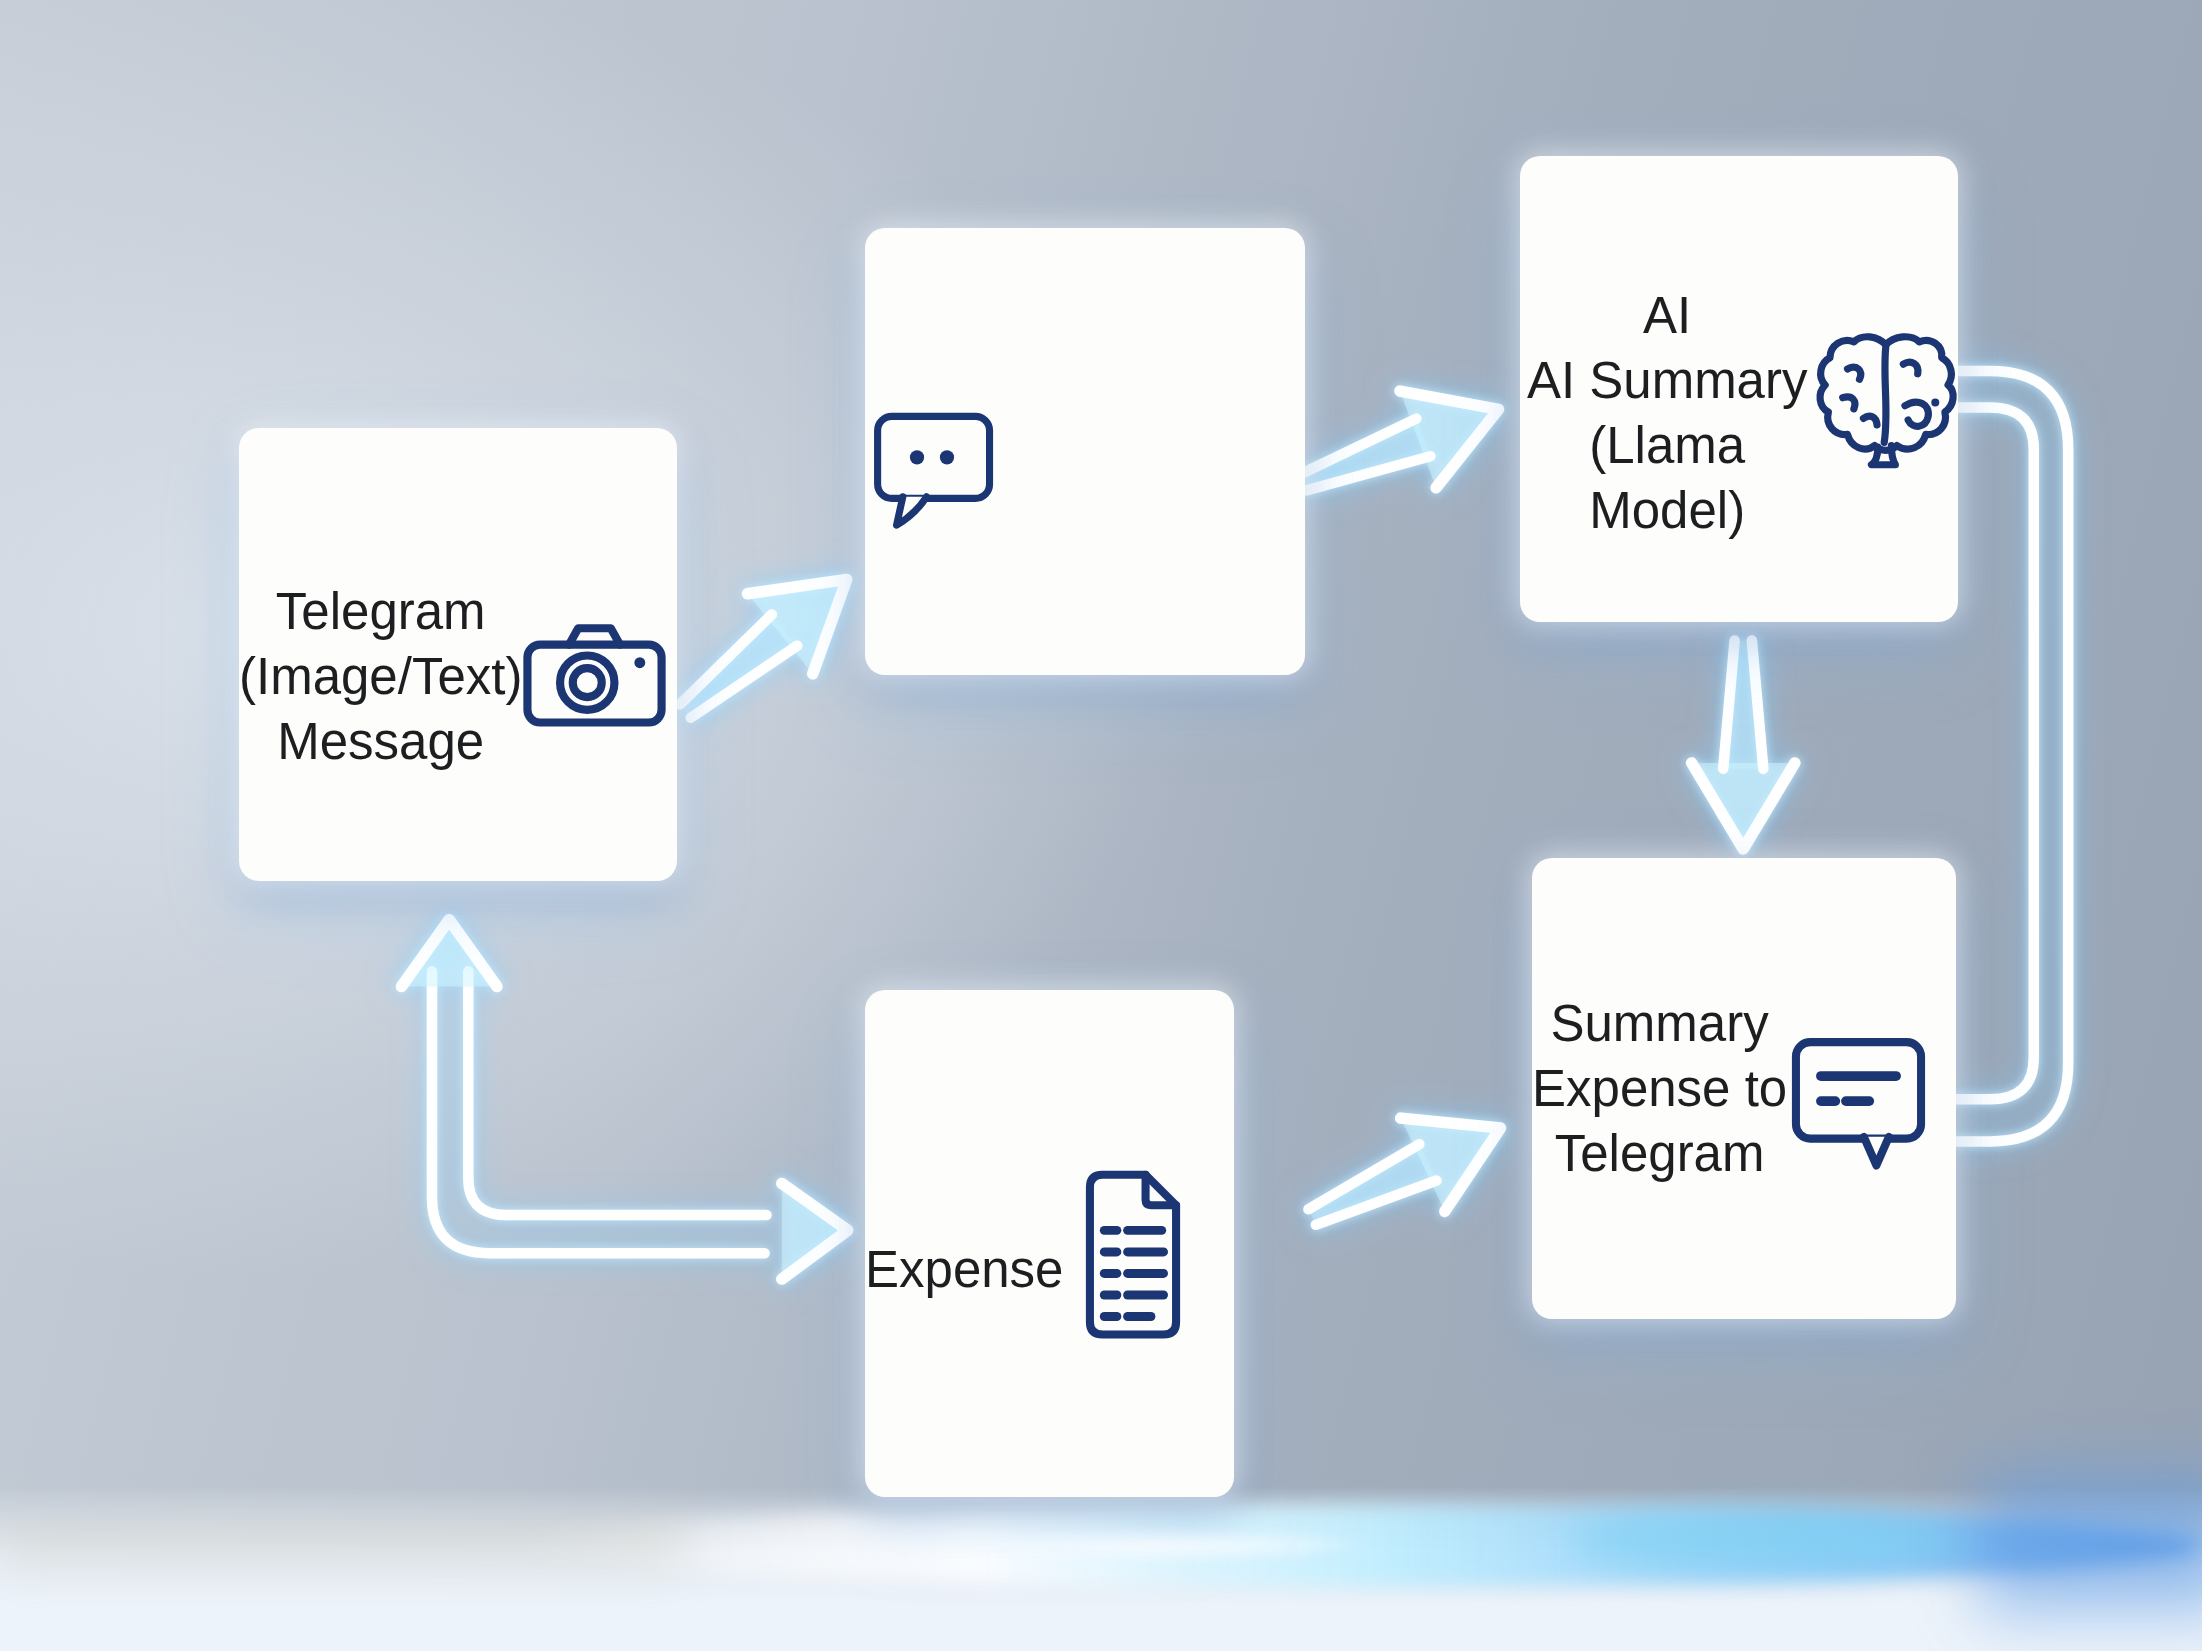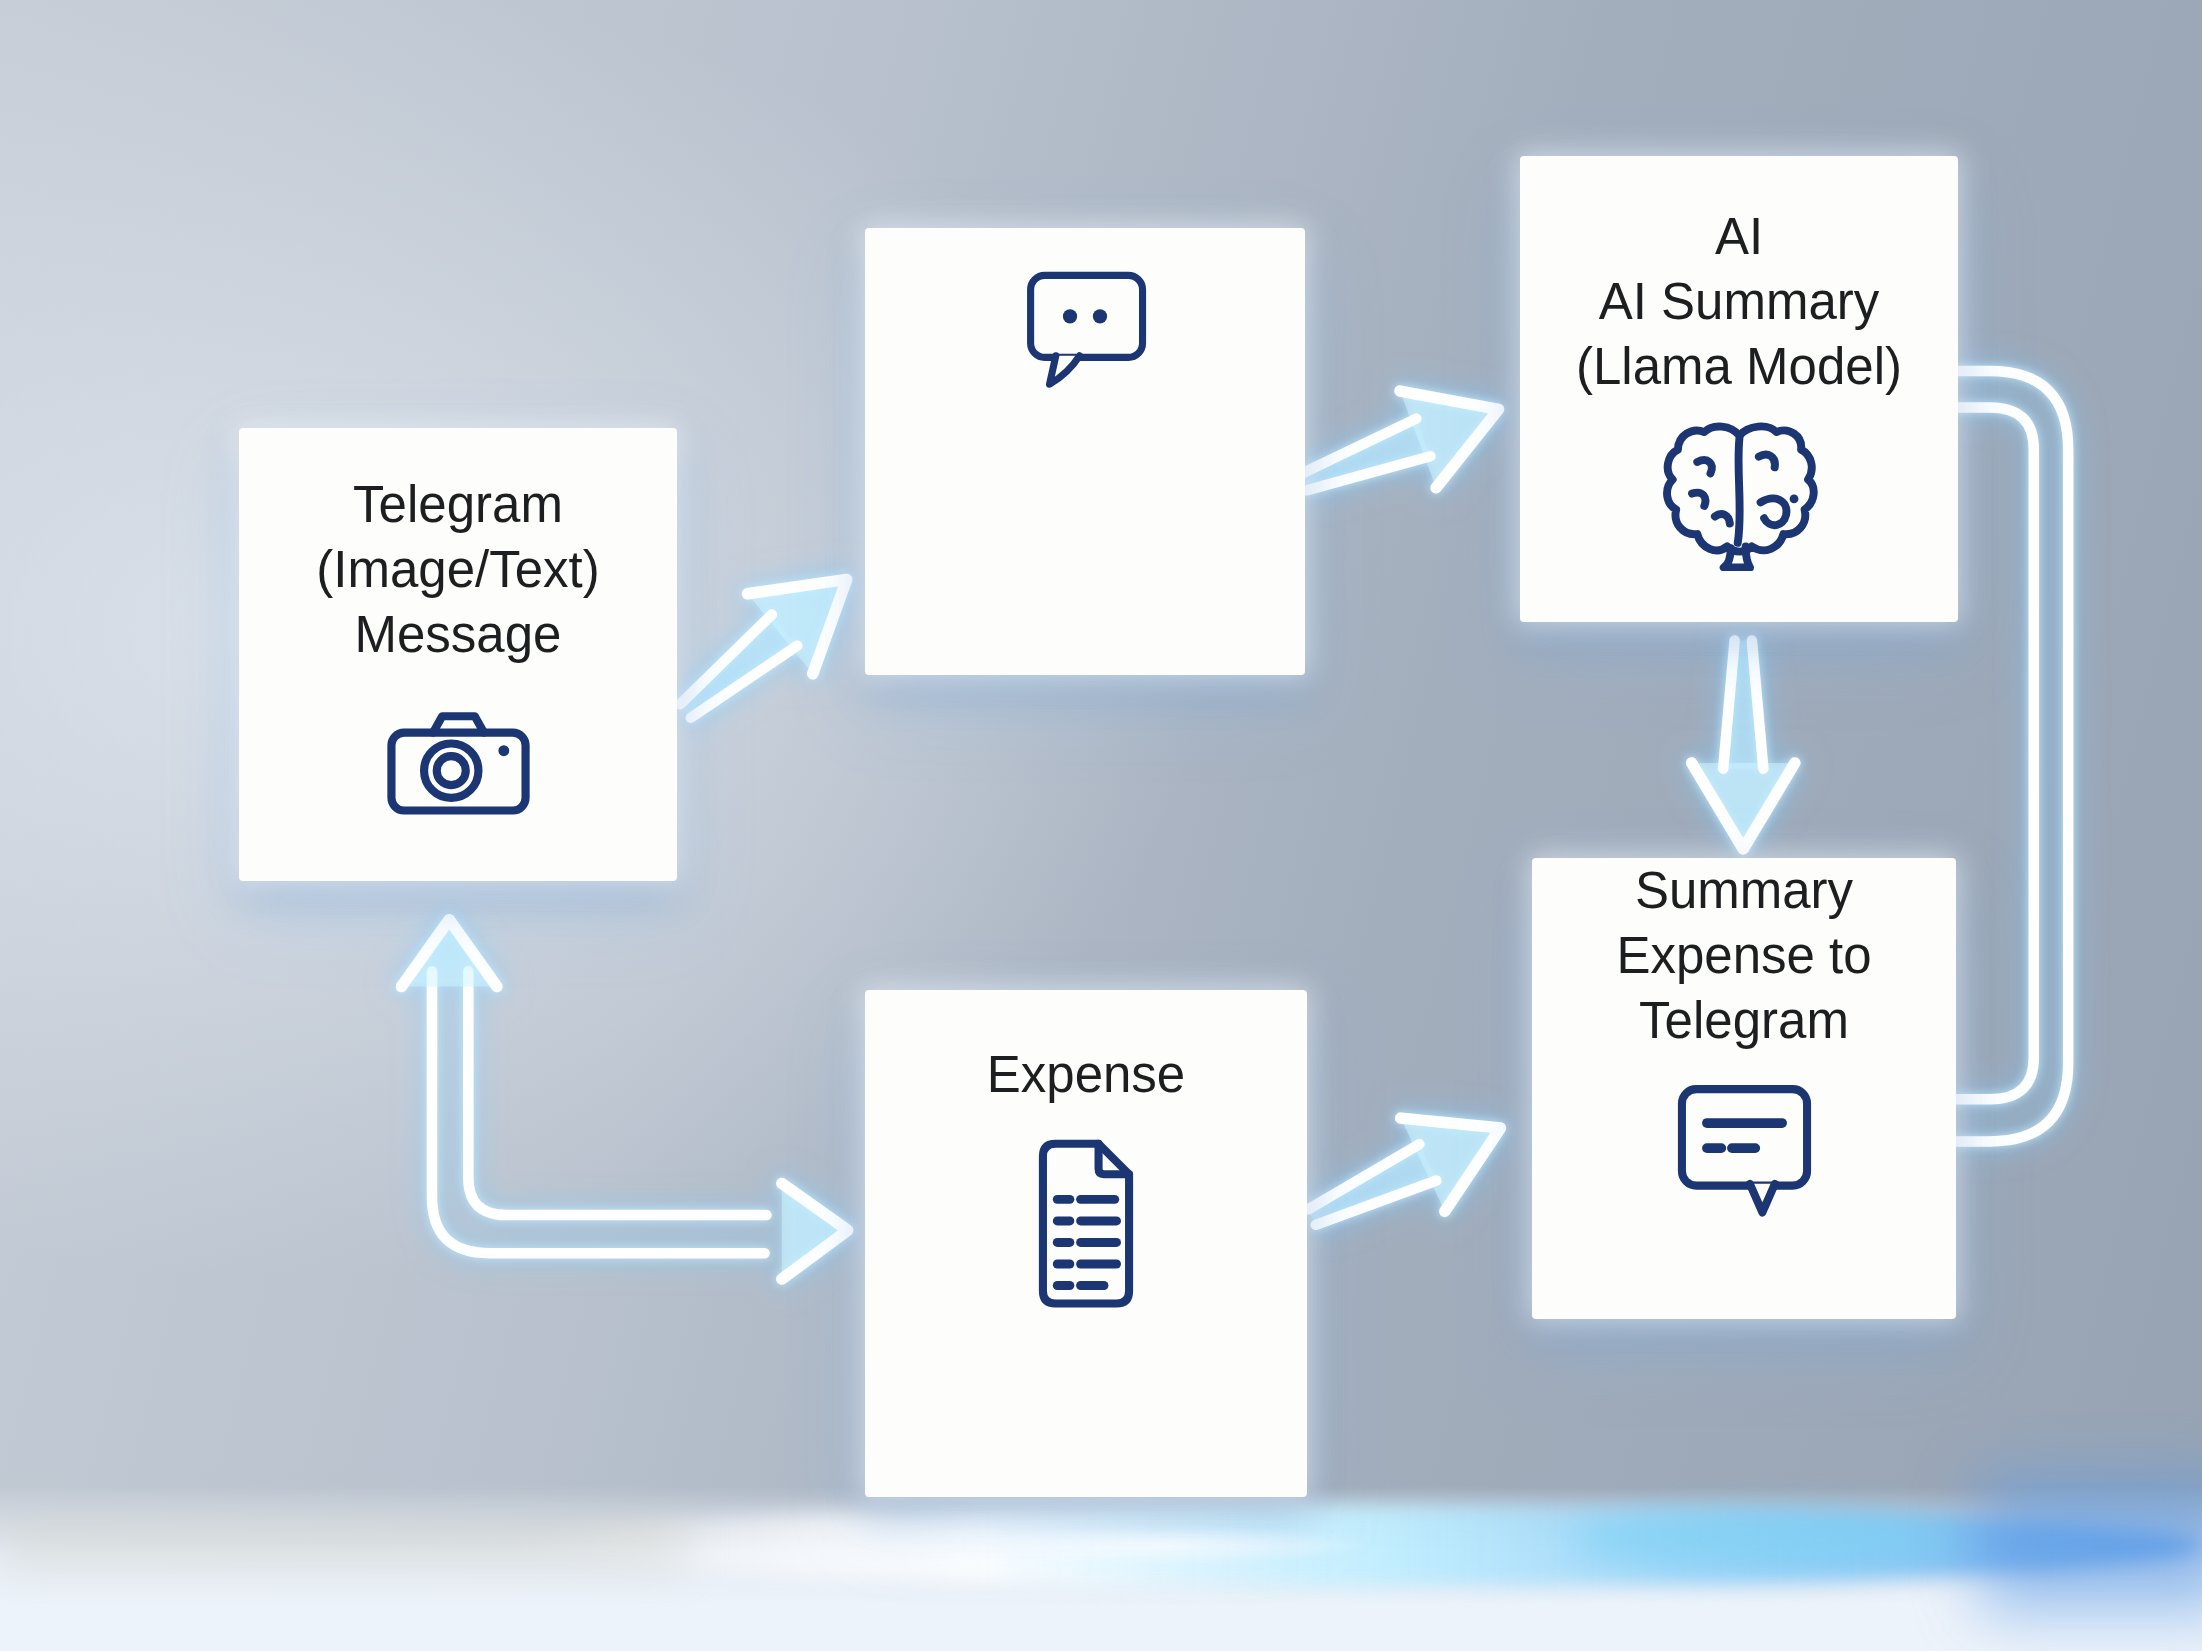--- a/index.html
+++ b/index.html
@@ -23,22 +23,22 @@
     background:#7fd2f4;opacity:.7;filter:blur(17px);}
   .blue-corner{position:absolute;left:1979px;top:1477px;width:258px;height:134px;
     background:#5e9ce6;opacity:.6;filter:blur(32.5px);}
   .warm-left{position:absolute;left:0;top:1516px;width:688px;height:52px;
     background:#cfcfc5;opacity:.4;filter:blur(21px);}
   
   .wires{position:absolute;left:0;top:0;z-index:1;}
   .wires .stroke{stroke:#ffffff;stroke-width:11;fill:none;stroke-linecap:round;stroke-linejoin:round;}
   .wires .headstroke{stroke:#ffffff;stroke-width:12;fill:none;stroke-linecap:round;stroke-linejoin:round;}
   
-  .node{position:absolute;z-index:2;background:#fdfdfb;border-radius:4px;
-    display:flex;flex-direction:column;align-items:center;
+  .node{position:absolute;z-index:2;background:#fdfdfb;border-radius:20px;
+    display:flex;flex-direction:row;align-items:center;
     box-shadow:0 0 29px 3.8px rgba(255,255,255,.55),
                0 15.3px 38px rgba(96,132,180,.33),
                0 29px 76px rgba(130,200,255,.25);}
   .label{text-align:center;color:#1d1e20;font-size:51px;line-height:65px;font-weight:400;}
   .label span{display:block;}
   .icon{display:block;}
   .icon .nstroke{stroke:#1b3673;stroke-width:9;fill:none;stroke-linecap:round;stroke-linejoin:round;}
   .icon .nfill{fill:#1b3673;stroke:none;}
   .icon .paper{fill:#fdfdfb;}
   .n1 .label{margin-top:44px;}  .n1 .icon{margin-top:40px;}
@@ -159,21 +159,21 @@
     </div>
     <svg class="icon" width="143" height="138" viewBox="0 0 160 154">
       <rect class="nstroke" x="10" y="10" width="140" height="108" rx="16"></rect>
       <path class="nstroke paper" d="M86,116 L100,148 L114,116"></path>
       <line class="nstroke" x1="38" y1="48" x2="122" y2="48" style="stroke-width:11;"></line>
       <line class="nstroke" x1="38" y1="76" x2="54" y2="76" style="stroke-width:11;"></line>
       <line class="nstroke" x1="66" y1="76" x2="92" y2="76" style="stroke-width:11;"></line>
     </svg>
   </div>
 
-  <div class="node n5" style="left:865px;top:990px;width:442px;height:507px;">
+  <div class="node n5" style="left:865px;top:990px;width:369px;height:507px;">
     <div class="label">
       <span>Expense</span>
     </div>
     <svg class="icon" width="140" height="189" viewBox="0 0 156 200">
       <path class="nstroke" d="M92,10 H44 Q30,10 30,24 V174 Q30,188 44,188 H112 Q126,188 126,174 V44 L92,10 Z"></path>
       <path class="nstroke" d="M92,10 V38 Q92,44 98,44 H126"></path>
       <line class="nstroke" x1="46" y1="72" x2="60" y2="72" style="stroke-width:10;"></line>
       <line class="nstroke" x1="72" y1="72" x2="110" y2="72" style="stroke-width:10;"></line>
       <line class="nstroke" x1="46" y1="96" x2="60" y2="96" style="stroke-width:10;"></line>
       <line class="nstroke" x1="72" y1="96" x2="112" y2="96" style="stroke-width:10;"></line>

